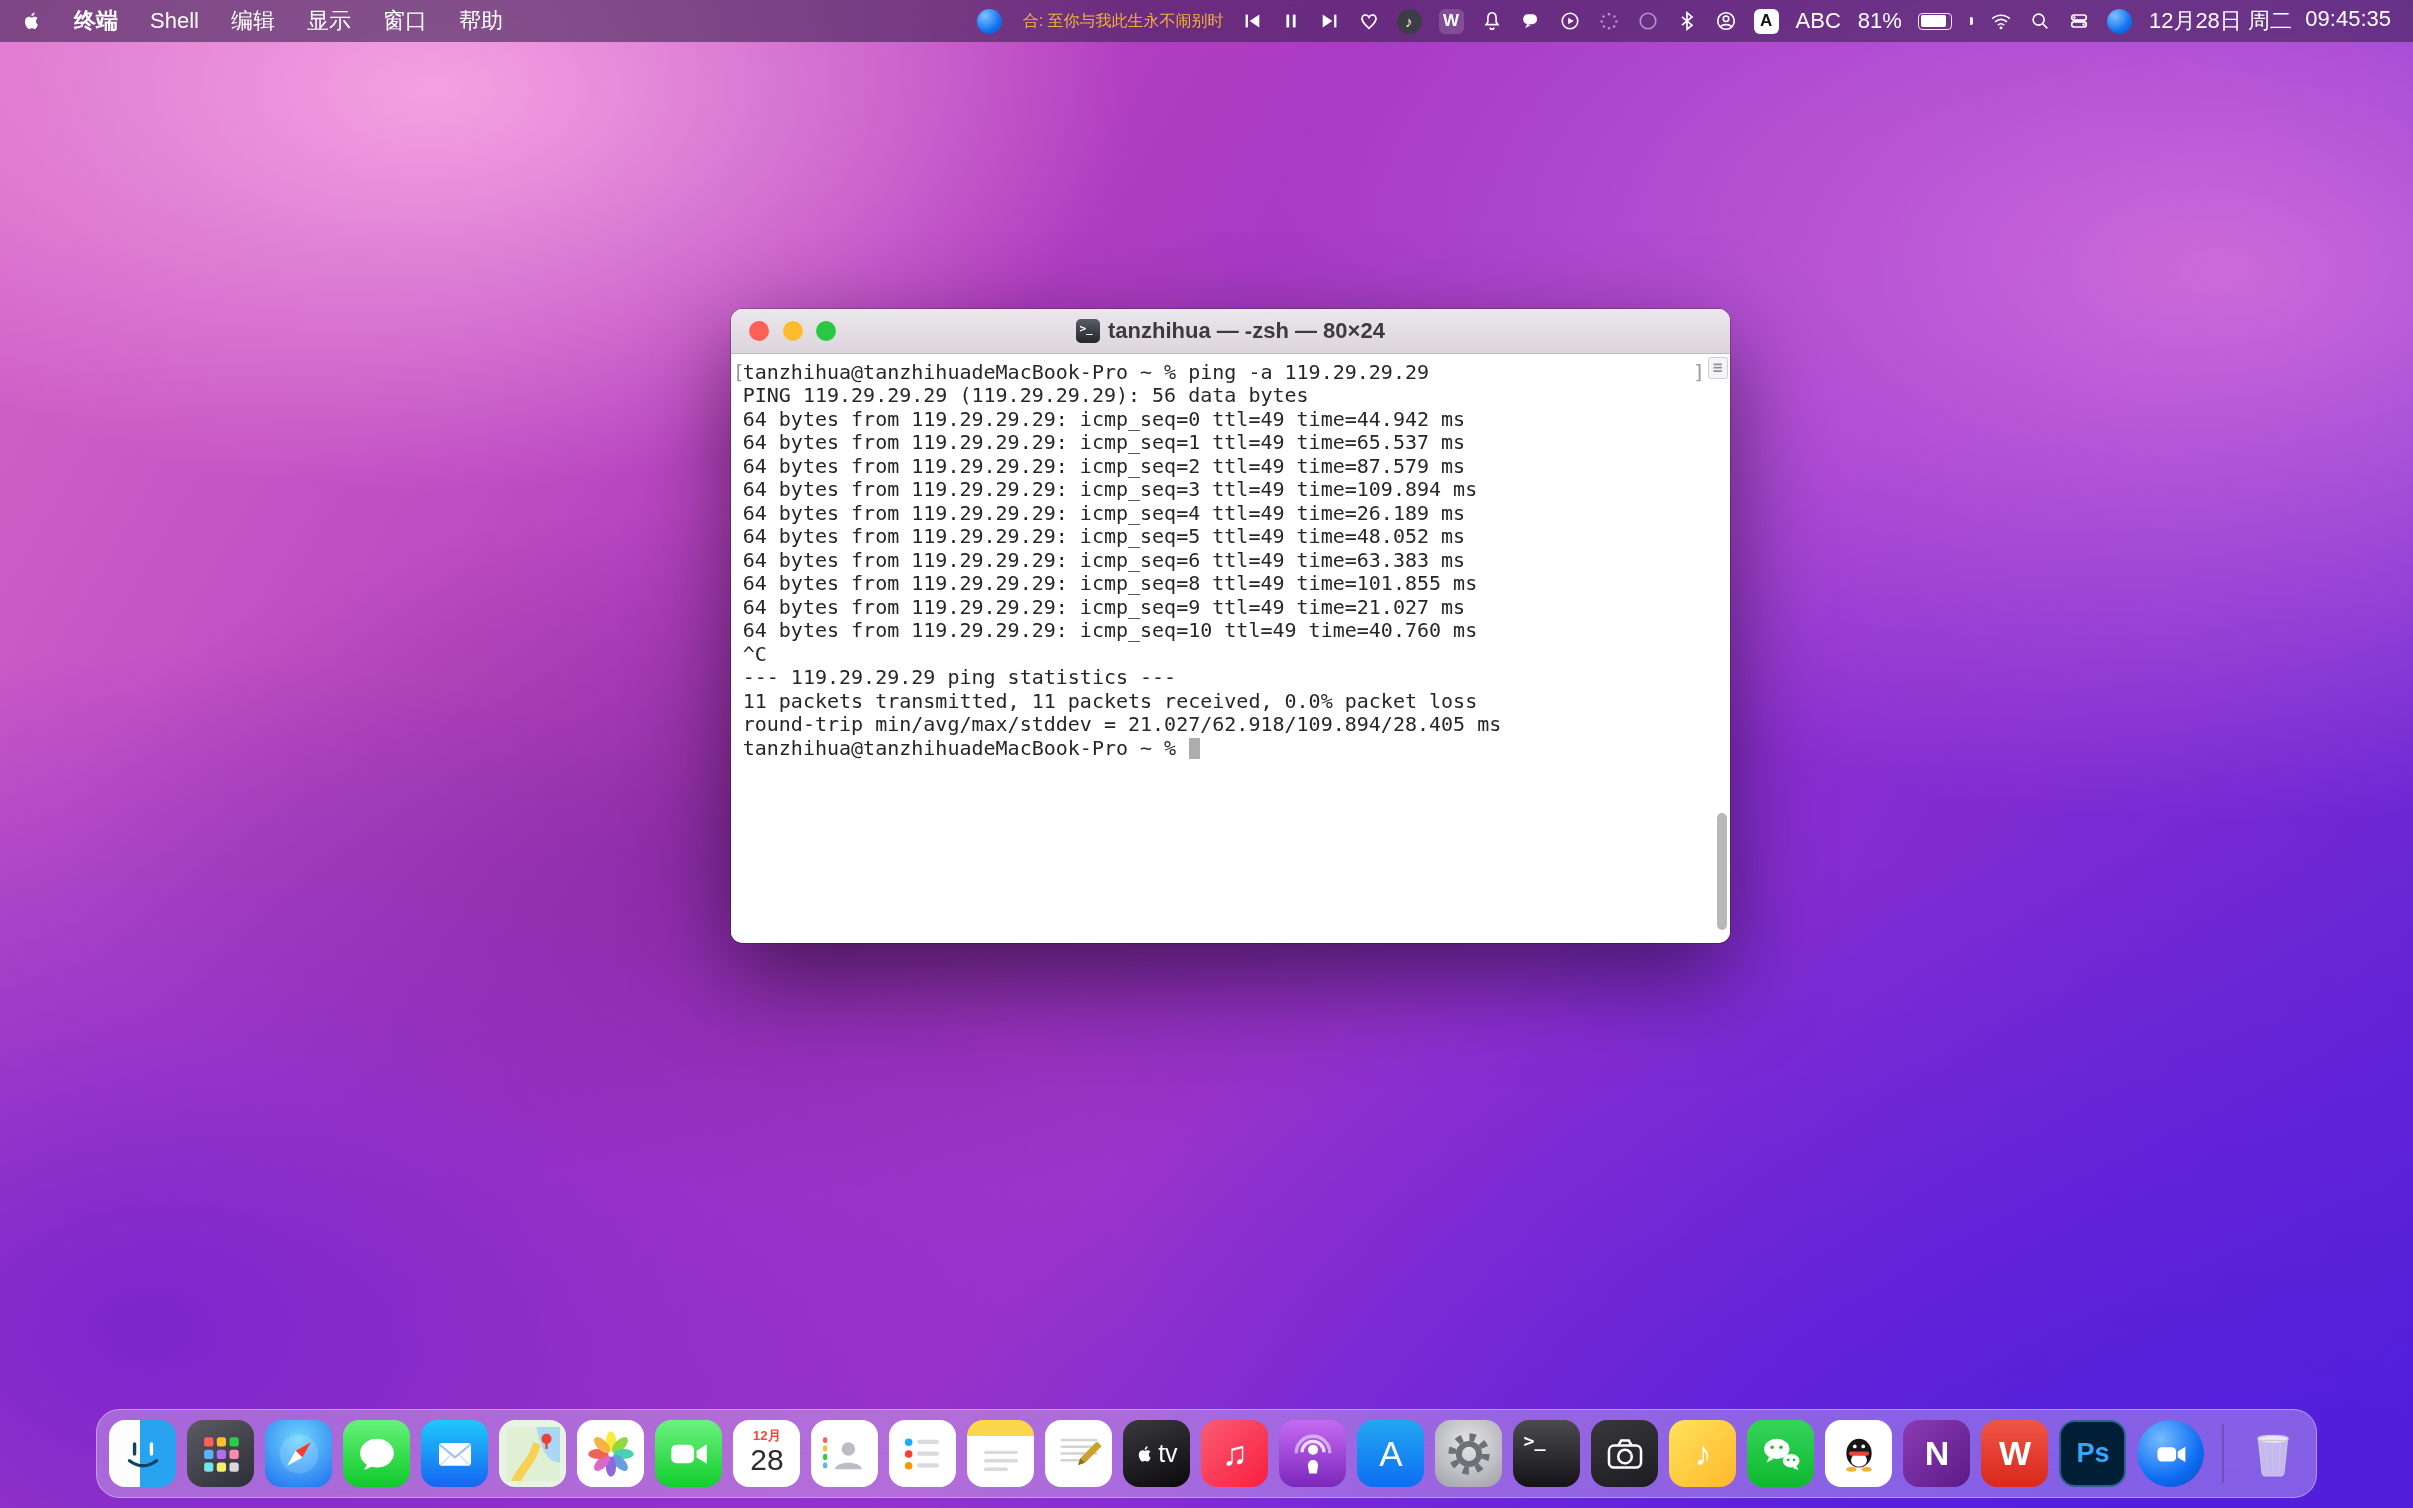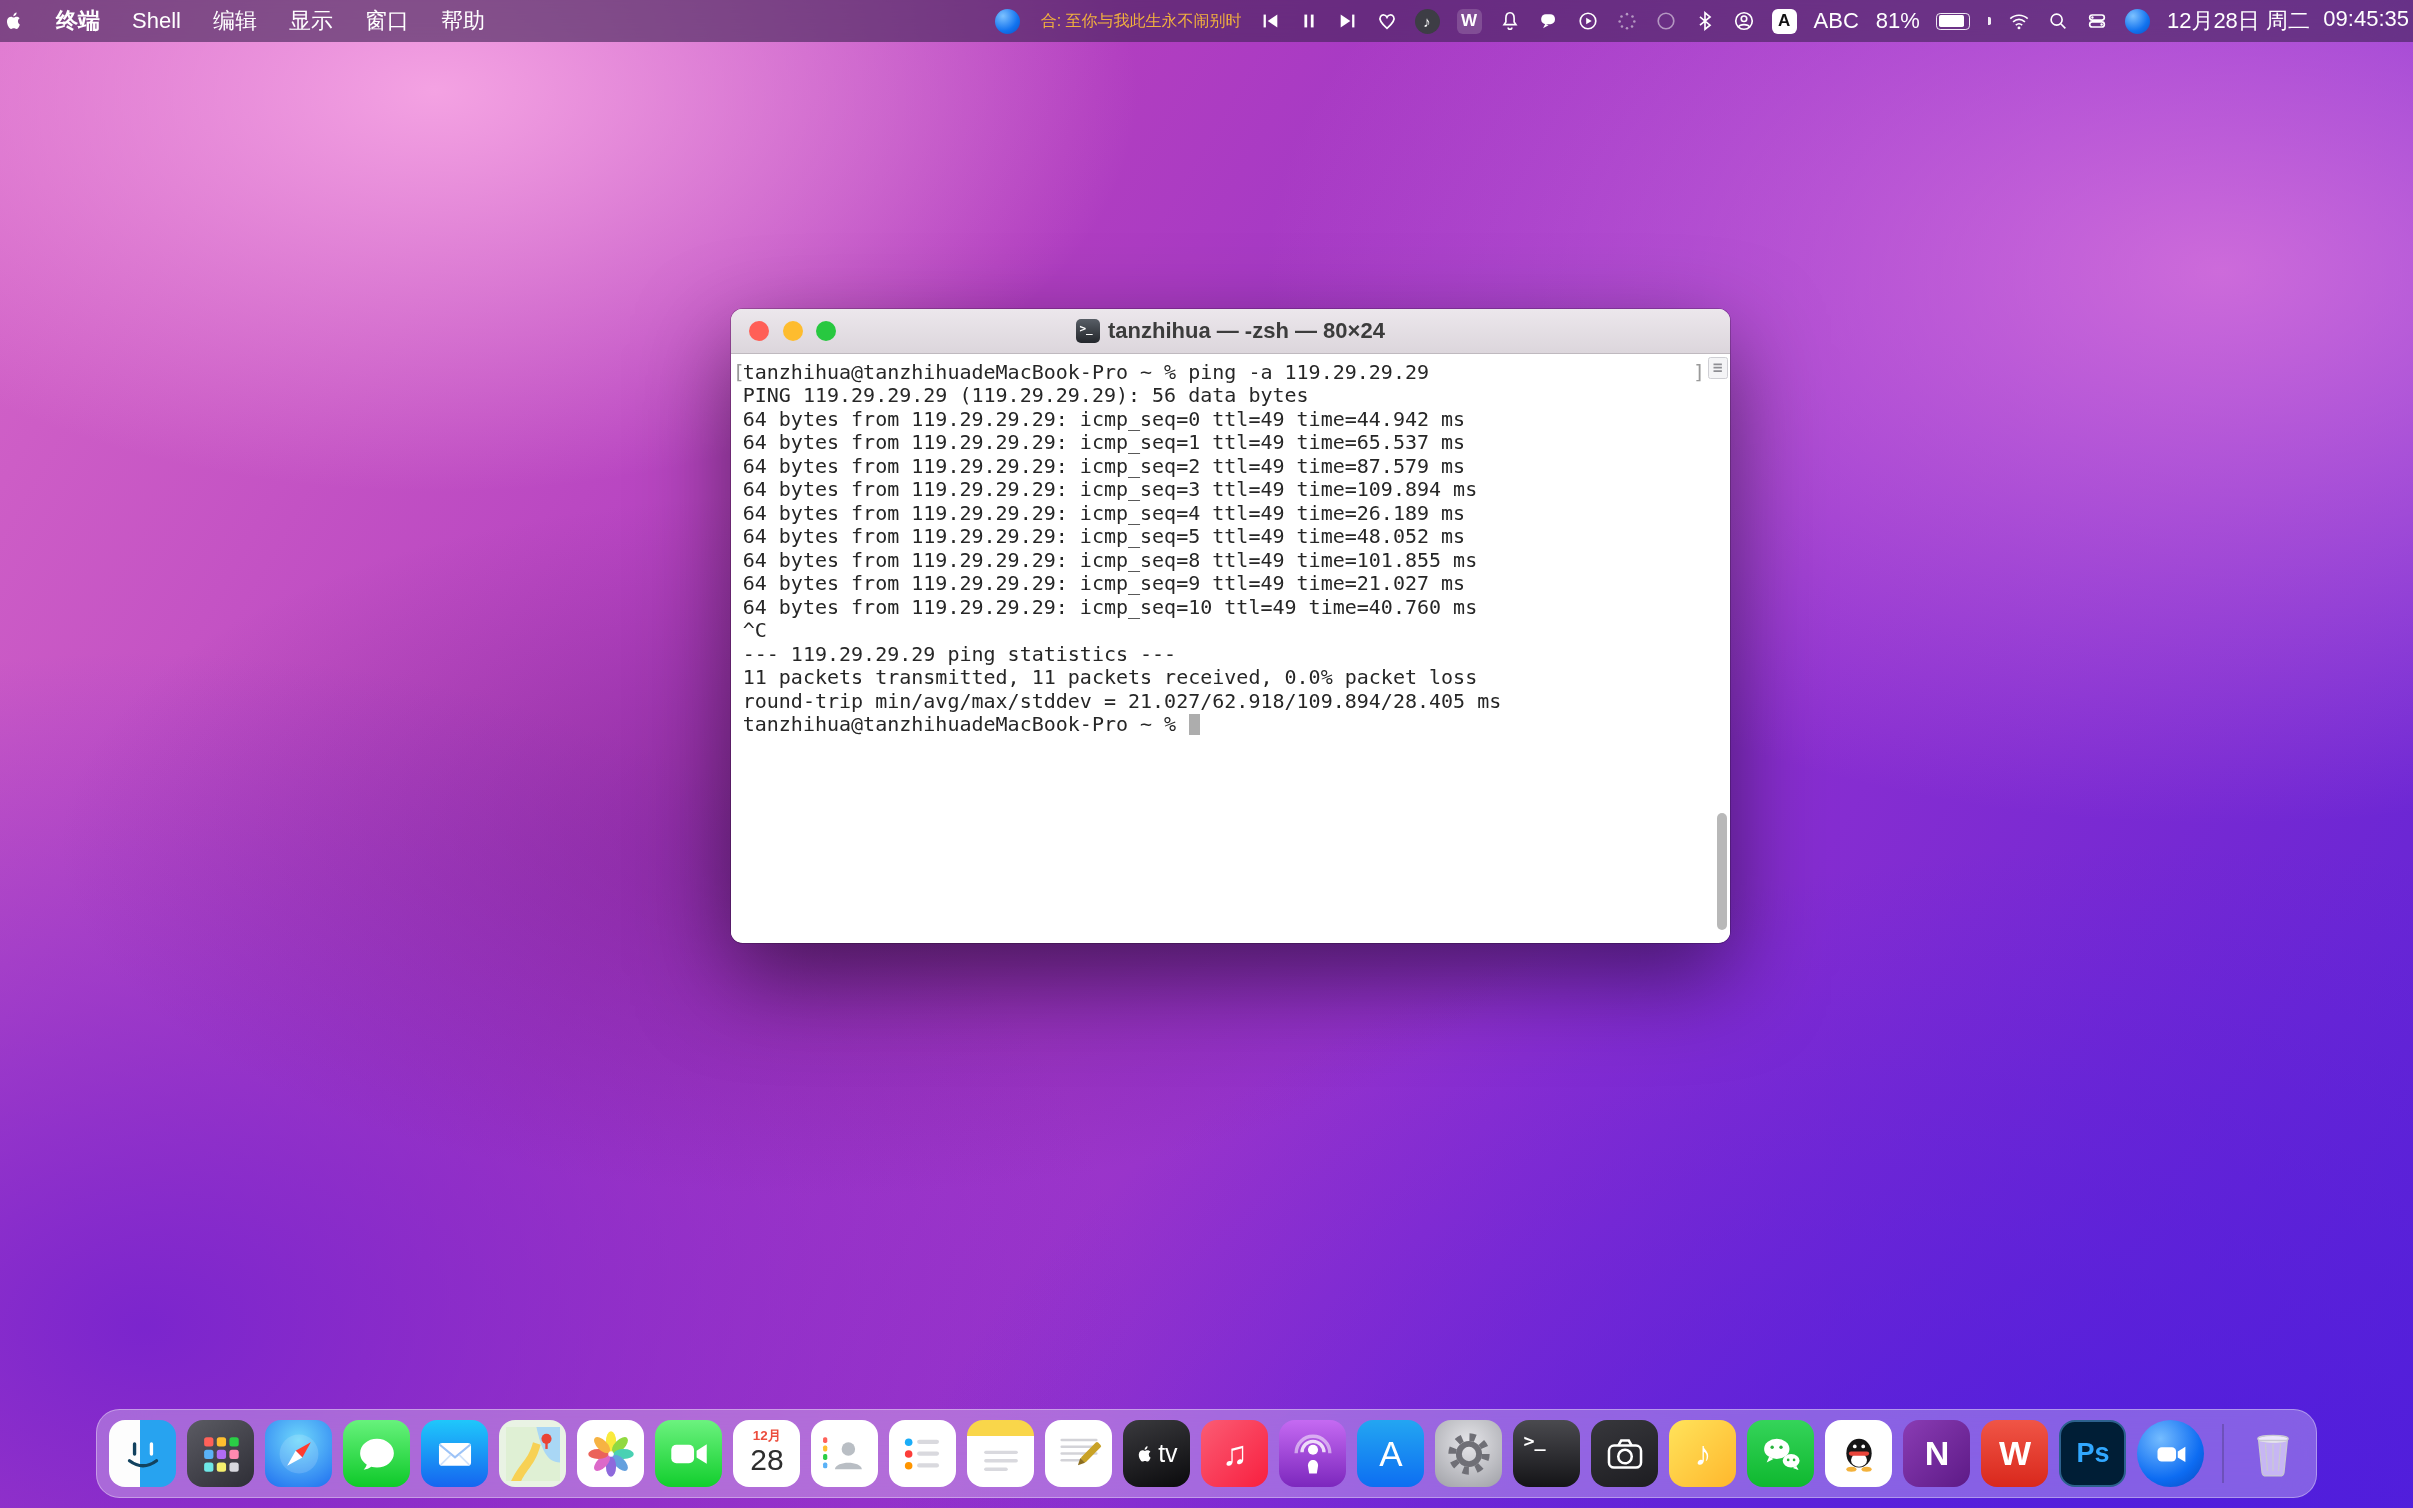--- a/index.html
+++ b/index.html
@@ -15,21 +15,21 @@
       radial-gradient(1089px 503px at 34% 56%, rgba(96,22,126,.45), rgba(96,22,126,0) 70%),
       radial-gradient(2011px 1257px at 90% 110%, rgba(76,28,222,.95), rgba(76,28,222,0) 65%),
       radial-gradient(1592px 1089px at 6% 88%, rgba(118,34,206,.92), rgba(118,34,206,0) 62%),
       linear-gradient(120deg, #d667c8 0%, #b13ec0 35%, #8d2fd0 65%, #5b22d6 100%);
   }
 
   
   .menubar { position:absolute; top:0; left:0; right:0; height:42px;
     background:rgba(62,34,84,.60); backdrop-filter:blur(25px);
     display:flex; align-items:center; justify-content:space-between;
-    padding:0 4px; color:#fff; font-size:22px; }
+    padding:0 22px; color:#fff; font-size:22px; }
   .menu-left { display:flex; align-items:center; gap:32px; }
   .apple-wrap { display:flex; align-items:center; }
   .apple-wrap svg { width:20px; height:23.5px; fill:#fff; }
   .app-menus { display:flex; align-items:center; gap:32px; }
   .app-menus > span { cursor:default; white-space:nowrap; }
   .app-menus > span:first-child { font-weight:700; }
   .menu-right { display:flex; align-items:center; gap:17px; }
   .mi { display:flex; align-items:center; justify-content:center; height:30px; }
   .mi svg { width:22px; height:22px; stroke:#fff; fill:none; stroke-width:1.8; }
   .mi.filled svg { fill:#fff; stroke:none; }
@@ -294,20 +294,21 @@
 
     <div>
         <div class="tline">tanzhihua@tanzhihuadeMacBook-Pro ~ % ping -a 119.29.29.29</div>
         <div class="tline">PING 119.29.29.29 (119.29.29.29): 56 data bytes</div>
         <div class="tline">64 bytes from 119.29.29.29: icmp_seq=0 ttl=49 time=44.942 ms</div>
         <div class="tline">64 bytes from 119.29.29.29: icmp_seq=1 ttl=49 time=65.537 ms</div>
         <div class="tline">64 bytes from 119.29.29.29: icmp_seq=2 ttl=49 time=87.579 ms</div>
         <div class="tline">64 bytes from 119.29.29.29: icmp_seq=3 ttl=49 time=109.894 ms</div>
         <div class="tline">64 bytes from 119.29.29.29: icmp_seq=4 ttl=49 time=26.189 ms</div>
         <div class="tline">64 bytes from 119.29.29.29: icmp_seq=5 ttl=49 time=48.052 ms</div>
+        <div class="tline">64 bytes from 119.29.29.29: icmp_seq=6 ttl=49 time=63.383 ms</div>
         <div class="tline">64 bytes from 119.29.29.29: icmp_seq=8 ttl=49 time=101.855 ms</div>
         <div class="tline">64 bytes from 119.29.29.29: icmp_seq=9 ttl=49 time=21.027 ms</div>
         <div class="tline">64 bytes from 119.29.29.29: icmp_seq=10 ttl=49 time=40.760 ms</div>
         <div class="tline">^C</div>
         <div class="tline">--- 119.29.29.29 ping statistics ---</div>
         <div class="tline">11 packets transmitted, 11 packets received, 0.0% packet loss</div>
         <div class="tline">round-trip min/avg/max/stddev = 21.027/62.918/109.894/28.405 ms</div>
       </div>
 
     <div class="prompt-row"><span>tanzhihua@tanzhihuadeMacBook-Pro ~ % </span><span class="cursor"></span></div>

